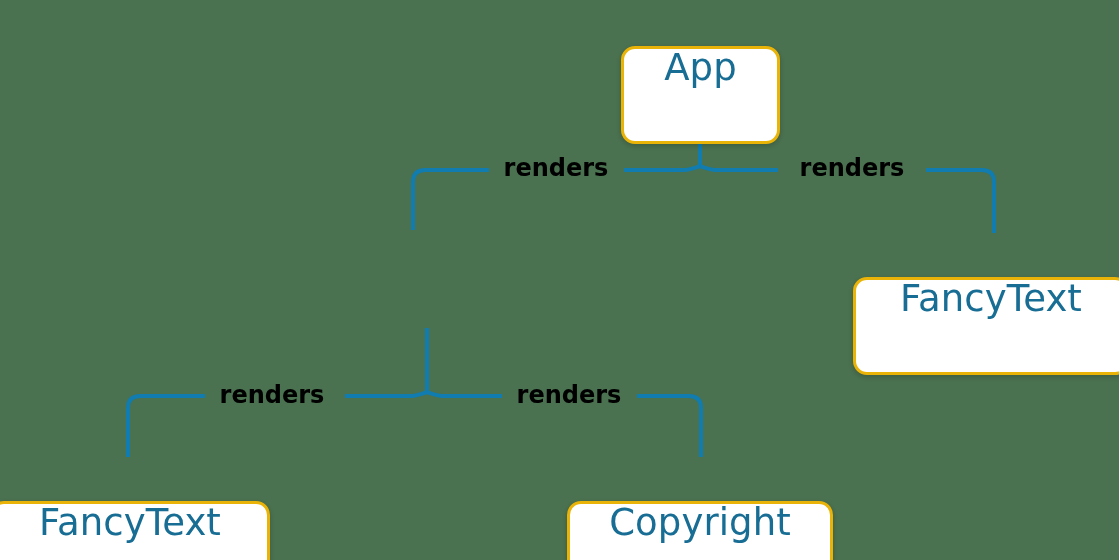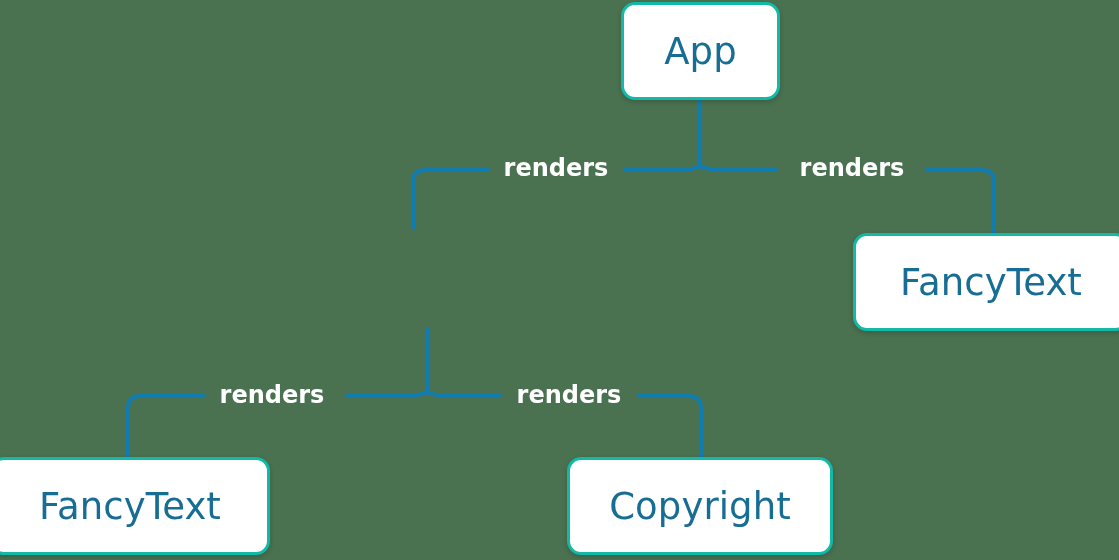--- a/index.html
+++ b/index.html
@@ -22,38 +22,39 @@
     position: absolute;
     left: 0;
     top: 0;
     width: 1119px;
     height: 560px;
   }
   .node {
     position: absolute;
     box-sizing: border-box;
     background: #ffffff;
-    border: 3px solid #14b8a6;
+    border: 3px solid #eab308;
     border-radius: 14px;
     display: flex;
-    align-items: center;
+    align-items: flex-start;
     justify-content: center;
     box-shadow: 0 2px 5px rgba(0,0,0,0.18);
+    margin-top: 44px;
   }
   .node-label {
     color: #186d94;
     font-size: 37px;
     font-weight: 400;
     letter-spacing: 0.1px;
     white-space: nowrap;
     line-height: 1;
   }
   .edge-label {
     position: absolute;
-    color: #ffffff;
+    color: #000000;
     font-size: 24px;
     font-weight: 600;
     white-space: nowrap;
     line-height: 1;
     transform: translate(-50%, -50%);
   }
 </style>
 </head>
 <body>
 

